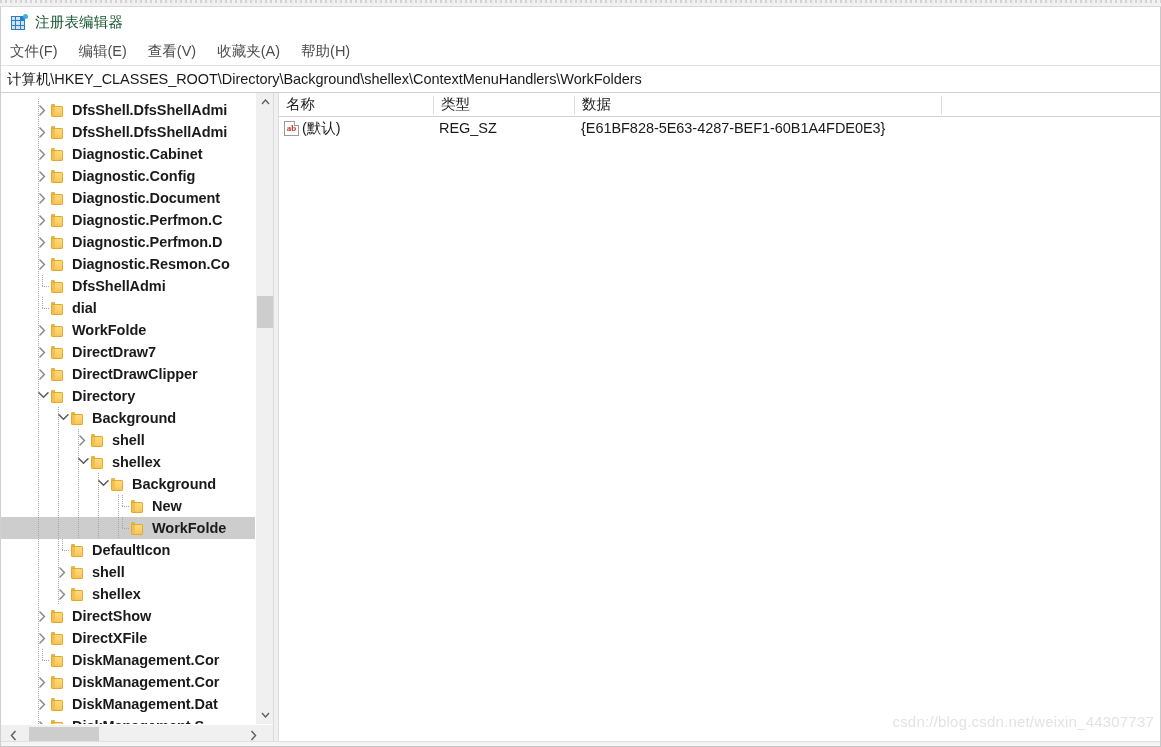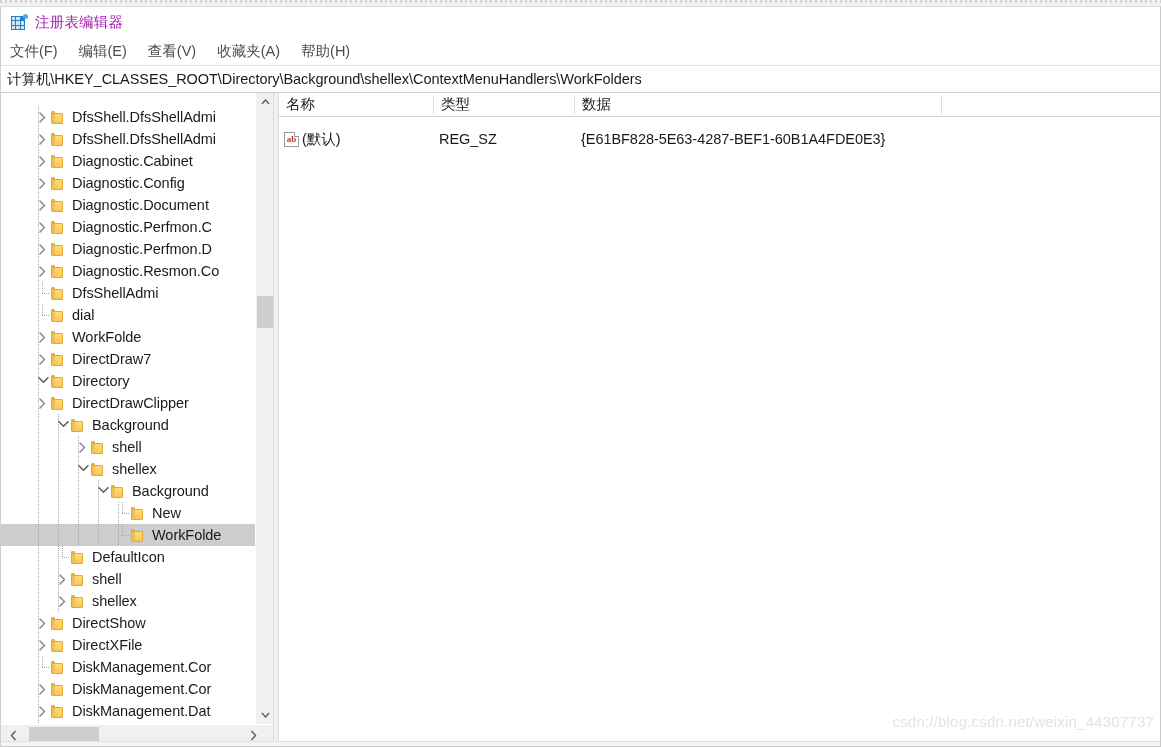--- a/index.html
+++ b/index.html
@@ -74,21 +74,21 @@
   }
   .app-icon .grid i { background: #cfe4f5; display: block; }
   .app-icon .grid i.dark { background: #2a7fc4; }
   .app-icon .dot {
     position: absolute; right: -1px; top: 0px;
     width: 5px; height: 5px; border-radius: 50%;
     background: #3fb0e0;
   }
   .title-text {
     font-size: 14.5px;
-    color: #a21caf;
+    color: #14532d;
     letter-spacing: .2px;
     white-space: nowrap;
   }
 
   
   .menubar {
     position: absolute; left: 0; top: 31px;
     width: 1159px; height: 27px;
     background: #ffffff;
     display: flex; align-items: center;
@@ -134,22 +134,23 @@
     background: #ffffff;
     overflow: hidden;
   }
   .tree-viewport {
     position: absolute; left: 0; top: 0;
     width: 254px; height: 631px;
     overflow: hidden;
     background: #ffffff;
   }
   .tree-list {
-    position: absolute; left: 0; top: 13px;
+    position: absolute; left: 0; top: 6px;
     width: 214px;
+    font-weight: bold;
   }
   .tree-row {
     position: relative;
     height: 22px;
     display: flex;
     align-items: center;
     white-space: nowrap;
     cursor: default;
   }
   .tree-row .hl {
@@ -309,21 +310,20 @@
     background: #dcdcdc;
   }
   .value-rows {
     position: absolute; left: 0; top: 24px;
     width: 881px;
   }
   .value-row {
     position: relative;
     height: 22px;
     cursor: default;
-    margin-top: 11px;
   }
   .vr-cell {
     position: absolute; top: 0;
     height: 22px;
     display: flex; align-items: center;
     font-size: 14.5px;
     color: #1a1a1a;
     white-space: nowrap;
     letter-spacing: -.05px;
   }
@@ -612,47 +612,47 @@
                     <div class="spine"></div>
                   </div>
                   <div class="tree-label">DirectDraw7</div>
                 </div>
               </div>
               <div class="tree-row">
                 <div class="hl"></div>
                 <div class="guide" style="left: 37px;"></div>
                 <div class="inner" style="margin-left: 34px;">
                   <div class="chev">
+                    <svg width="8" height="11" viewBox="0 0 8 11">
+                      <path d="M2 1 L6.4 5.5 L2 10" stroke="#8a8a8a" stroke-width="1.5" fill="none" stroke-linecap="round"></path>
+                    </svg>
+                  </div>
+                  <div class="folder">
+                    <div class="tab"></div>
+                    <div class="body"></div>
+                    <div class="spine"></div>
+                  </div>
+                  <div class="tree-label">DirectDrawClipper</div>
+                </div>
+              </div>
+              <div class="tree-row">
+                <div class="hl"></div>
+                <div class="guide" style="left: 37px;"></div>
+                <div class="inner" style="margin-left: 34px;">
+                  <div class="chev">
                     <svg width="11" height="8" viewBox="0 0 11 8">
                       <path d="M1 1.8 L5.5 6.2 L10 1.8" stroke="#5a5a5a" stroke-width="1.5" fill="none" stroke-linecap="round"></path>
                     </svg>
                   </div>
                   <div class="folder">
                     <div class="tab"></div>
                     <div class="body"></div>
                     <div class="spine"></div>
                   </div>
                   <div class="tree-label">Directory</div>
-                </div>
-              </div>
-              <div class="tree-row">
-                <div class="hl"></div>
-                <div class="guide" style="left: 37px;"></div>
-                <div class="inner" style="margin-left: 34px;">
-                  <div class="chev">
-                    <svg width="8" height="11" viewBox="0 0 8 11">
-                      <path d="M2 1 L6.4 5.5 L2 10" stroke="#8a8a8a" stroke-width="1.5" fill="none" stroke-linecap="round"></path>
-                    </svg>
-                  </div>
-                  <div class="folder">
-                    <div class="tab"></div>
-                    <div class="body"></div>
-                    <div class="spine"></div>
-                  </div>
-                  <div class="tree-label">DirectDrawClipper</div>
                 </div>
               </div>
               <div class="tree-row">
                 <div class="hl"></div>
                 <div class="guide" style="left: 37px;"></div>
                 <div class="guide" style="left: 57px;"></div>
                 <div class="inner" style="margin-left: 54px;">
                   <div class="chev">
                     <svg width="11" height="8" viewBox="0 0 11 8">
                       <path d="M1 1.8 L5.5 6.2 L10 1.8" stroke="#5a5a5a" stroke-width="1.5" fill="none" stroke-linecap="round"></path>

